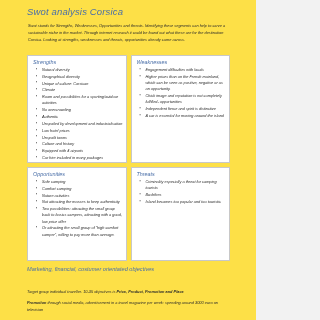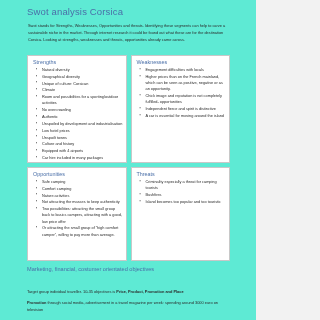--- a/index.html
+++ b/index.html
@@ -10,23 +10,24 @@
   body {
     width: 256px;
     height: 320px;
     font-family: "Liberation Sans", sans-serif;
     overflow: hidden;
   }
   .page {
     position: relative;
     width: 256px;
     height: 320px;
-    background: #5eead4;
+    background: #fde047;
     box-sizing: border-box;
     padding: 0;
+    font-style: italic;
   }
   .doc-title {
     position: absolute;
     left: 27px;
     top: 6px;
     font-size: 9.5px;
     color: #4a6fa8;
     letter-spacing: 0.15px;
     white-space: nowrap;
   }

